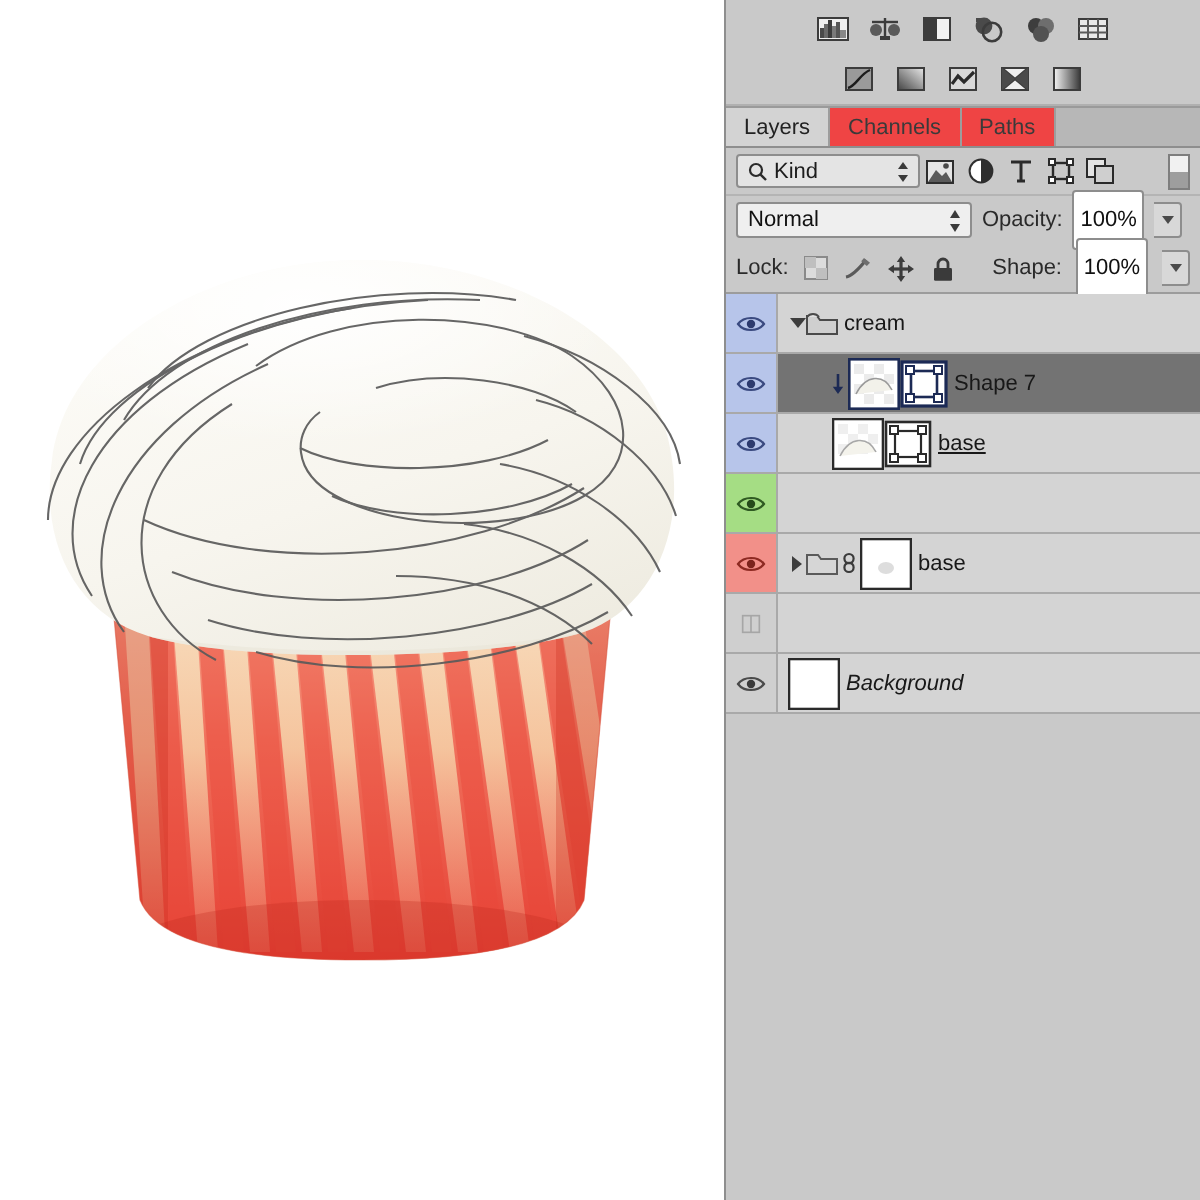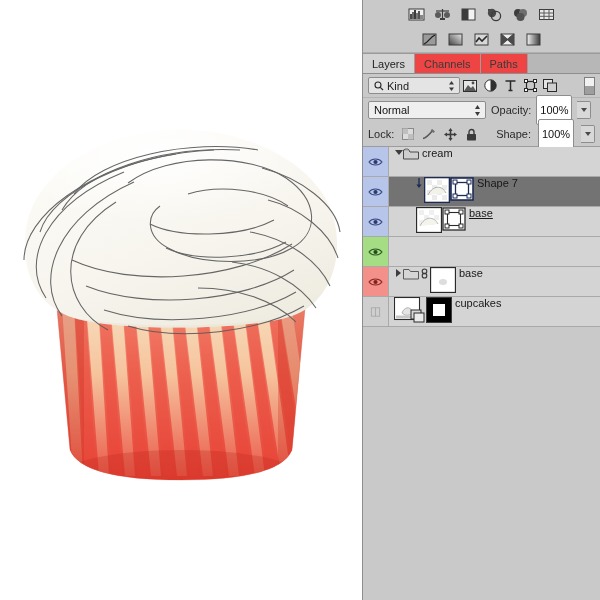--- a/index.html
+++ b/index.html
@@ -139,21 +139,21 @@
     width:26px;height:100%;
     display:flex;align-items:center;justify-content:center;
     border-right:1px solid #a9a9a9;box-sizing:border-box;
   }
   .eyecell.b{background:#b7c5ea;}
   .eyecell.g{background:#a5dd84;}
   .eyecell.r{background:#f29089;}
   .eyecell.n{background:#cfcfcf;}
   .eye{width:15px;height:10px;display:block;}
   .lbody{
-    flex:1;display:flex;height:100%;
+    flex:1;display:flex;align-items:center;height:100%;
     padding-left:5px;gap:0;box-sizing:border-box;overflow:hidden;
   }
   .tri{width:9px;height:11px;display:flex;align-items:center;justify-content:center;}
   .tri.closed:after{
     content:"";border-top:4px solid transparent;border-bottom:4px solid transparent;
     border-left:5px solid #3d3d3d;display:block;
   }
   .tri.open:after{
     content:"";border-left:4px solid transparent;border-right:4px solid transparent;
     border-top:5px solid #3d3d3d;display:block;
@@ -642,37 +642,36 @@
         </div>
       </div>
 
       <div class="lrow">
         <div class="eyecell n">
           <svg class="eye" viewBox="0 0 15 12">
             <rect x="2.5" y="1" width="10" height="10" fill="none" stroke="#a6a6a6" stroke-width="1"></rect>
             <path d="M7.5 1 L7.5 11" stroke="#a6a6a6" stroke-width="1"></path>
           </svg>
         </div>
+      </div>
+
+      <div class="lrow">
+        <div class="eyecell n">
+          <svg class="eye" viewBox="0 0 15 10">
+            <path d="M1 5 C4 1 11 1 14 5 C11 9 4 9 1 5 Z" fill="none" stroke="#4a4a4a" stroke-width="1.1"></path>
+            <circle cx="7.5" cy="5" r="2.1" fill="#3a3a3a"></circle>
+          </svg>
+        </div>
         <div class="lbody">
-          <div class="so-thumb">
-            <svg width="32" height="26" viewBox="0 0 32 26">
-              <rect x="0.5" y="0.5" width="25" height="22" fill="#fff" stroke="#2a2a2a" stroke-width="1.1"></rect>
-              <path d="M8 16 C10 10 16 9 18 14 C19 17 15 19 11 18 Z" fill="#e4e4e4" stroke="#9a9a9a" stroke-width="0.7"></path>
-              <rect x="2" y="18.5" width="22" height="3" fill="#c7c7c7"></rect>
-              <rect x="17" y="13" width="10" height="9" fill="#d8d8d8" stroke="#2a2a2a" stroke-width="1"></rect>
-              <rect x="20" y="16" width="10" height="9" fill="#eaeaea" stroke="#2a2a2a" stroke-width="1"></rect>
-            </svg>
-          </div>
-          <div class="maskthumb">
-              <i></i>
-            </div>
-          <span class="lname">cupcakes</span>
-        </div>
-      </div>
-
+          <svg class="thumb" viewBox="0 0 26 26" style="border:none;">
+            <rect x="0.5" y="0.5" width="25" height="25" fill="#ffffff" stroke="#2a2a2a" stroke-width="1.3"></rect>
+          </svg>
+          <span class="lname italic">Background</span>
+        </div>
+      </div>
 
     </div>
 
   </div>
 
   <div class="below"></div>
 
 </div>
 
 </body></html>

